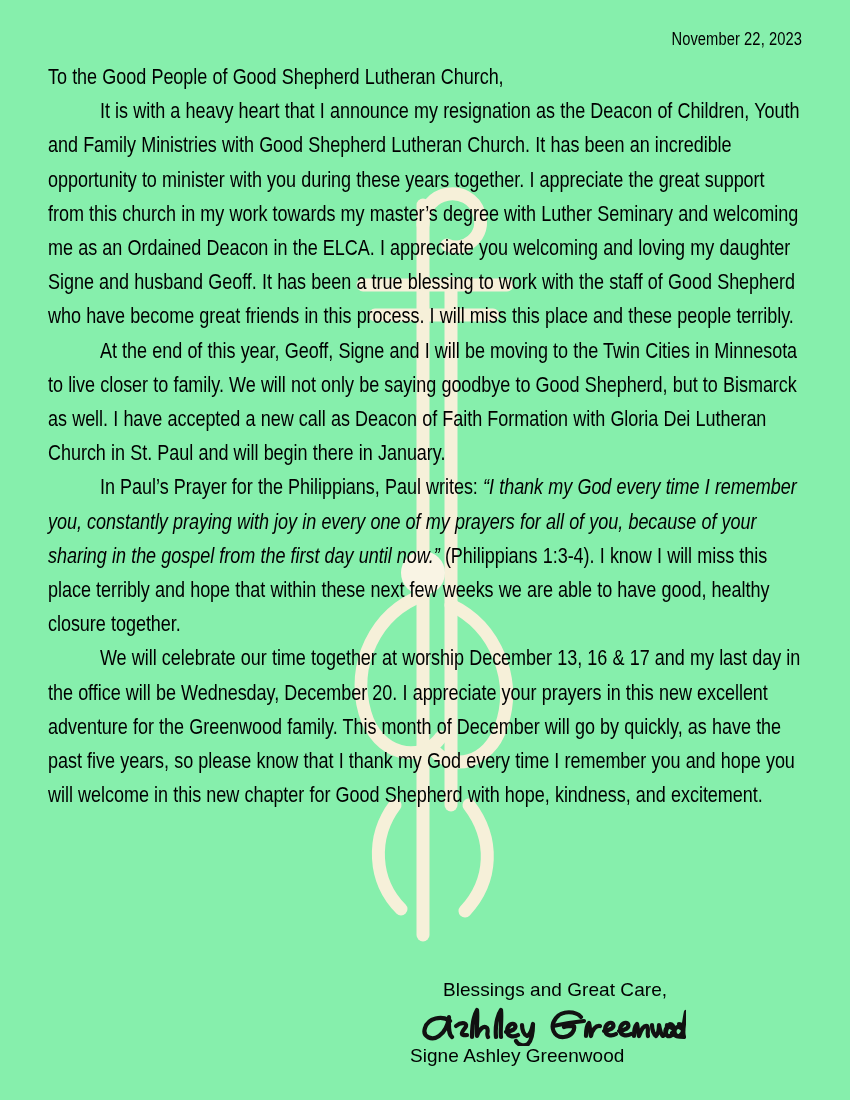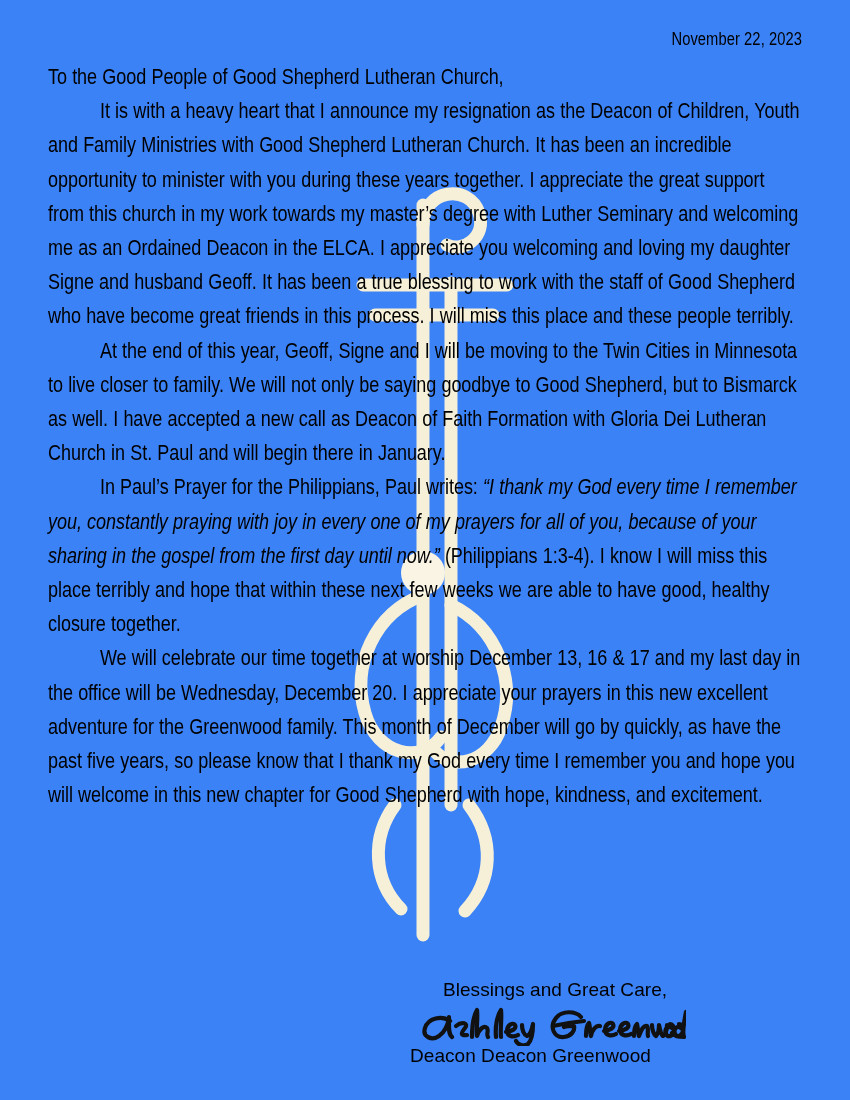--- a/index.html
+++ b/index.html
@@ -5,21 +5,21 @@
   html, body {
     margin: 0;
     padding: 0;
     background: #ffffff;
   }
 
   #page {
     position: relative;
     width: 850px;
     height: 1100px;
-    background: #3b82f6;
+    background: #86efac;
     overflow: hidden;
     font-family: "Liberation Sans", "DejaVu Sans", sans-serif;
     color: #000000;
   }
 
   
   #watermark {
     position: absolute;
     left: 255px;
     top: 165px;
@@ -191,18 +191,18 @@
 
             <path d="M256 24 C252 21, 248 25, 250 30 C252 34, 258 32, 258 26 C258 22, 256 20, 254 20"></path>
 
             <path d="M265 24 C261 21, 257 25, 259 30 C261 34, 267 32, 267 26 C267 22, 265 20, 263 20"></path>
 
             <path d="M270 8 C268 18, 266 28, 268 33 C262 33, 258 31, 256 29"></path>
           </g>
         </svg>
       </div>
 
-      <div class="name-line">Deacon Deacon Greenwood</div>
+      <div class="name-line">Signe Ashley Greenwood</div>
 
     </div>
 
   </div>
 </div>
 
 </body></html>

